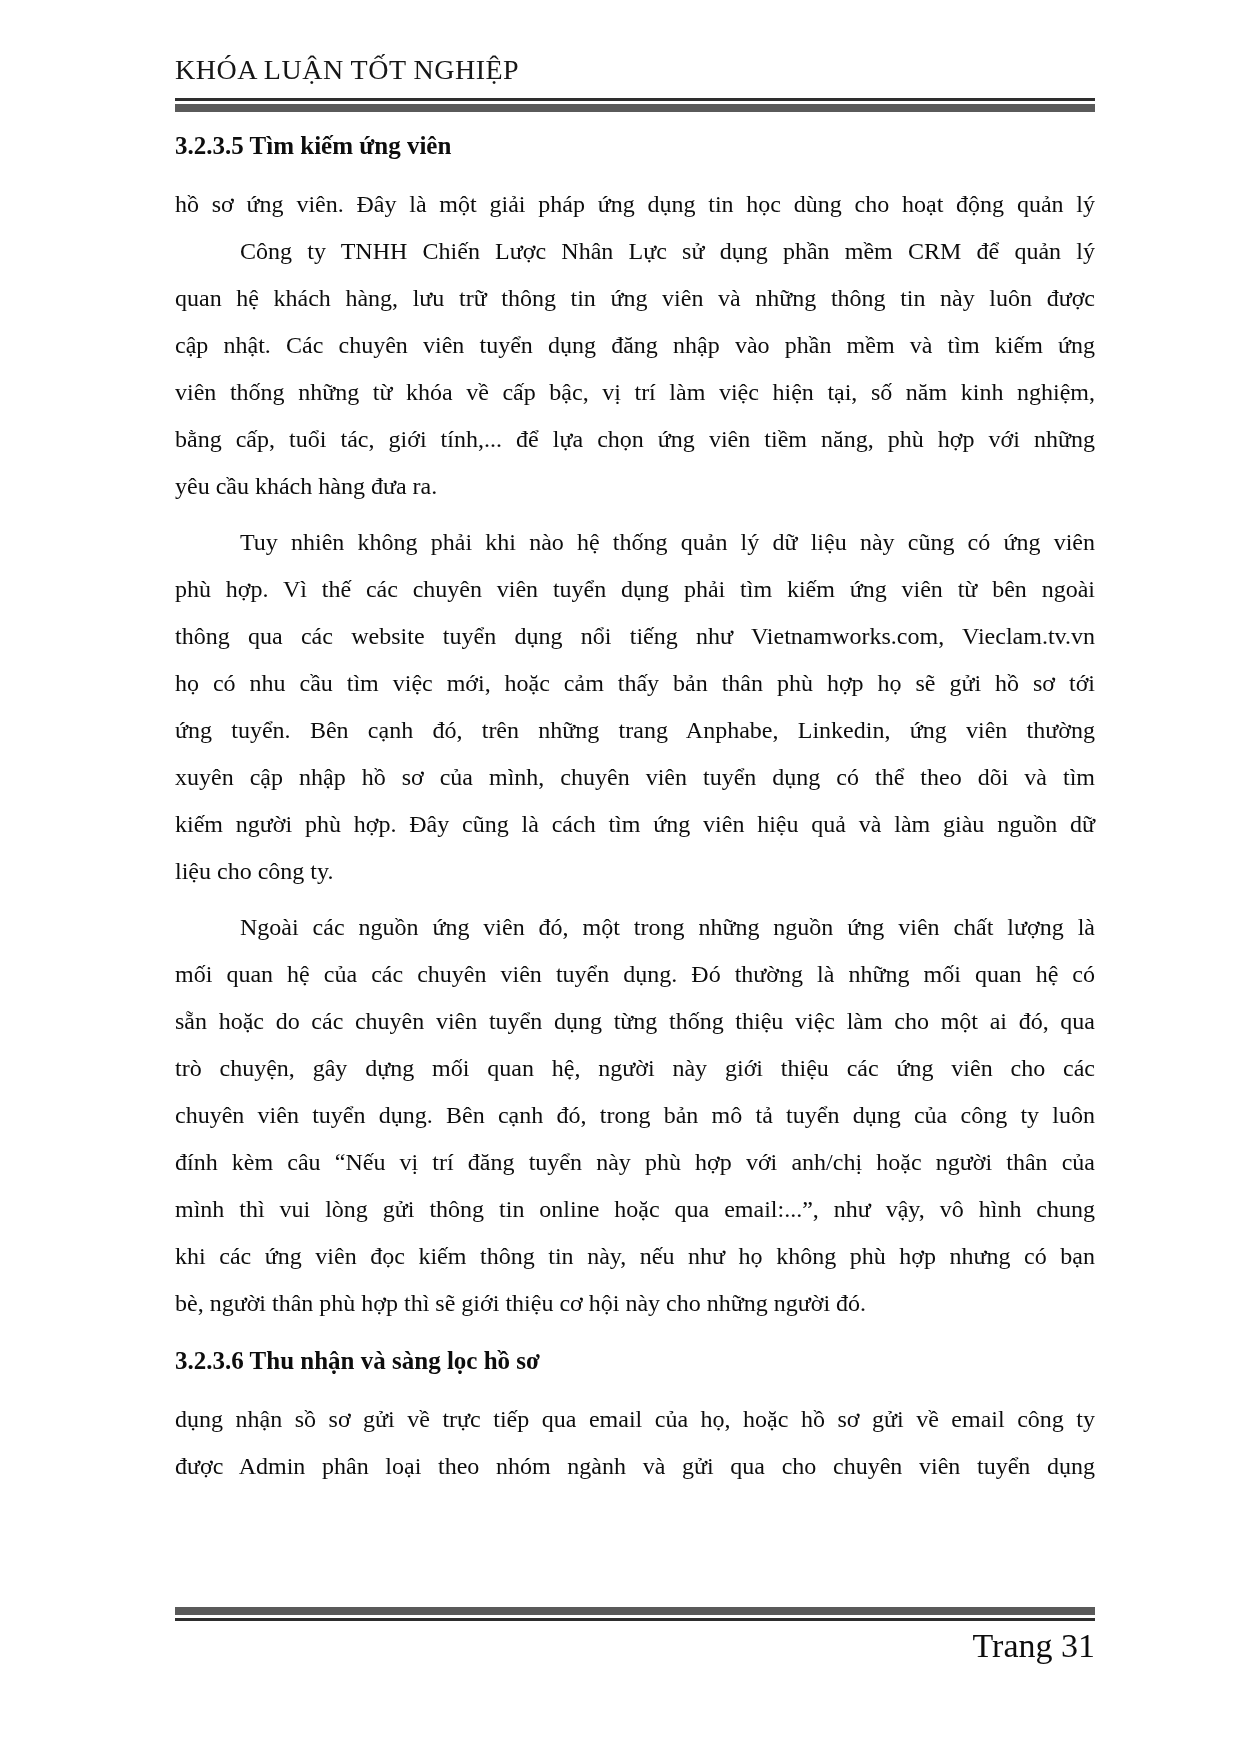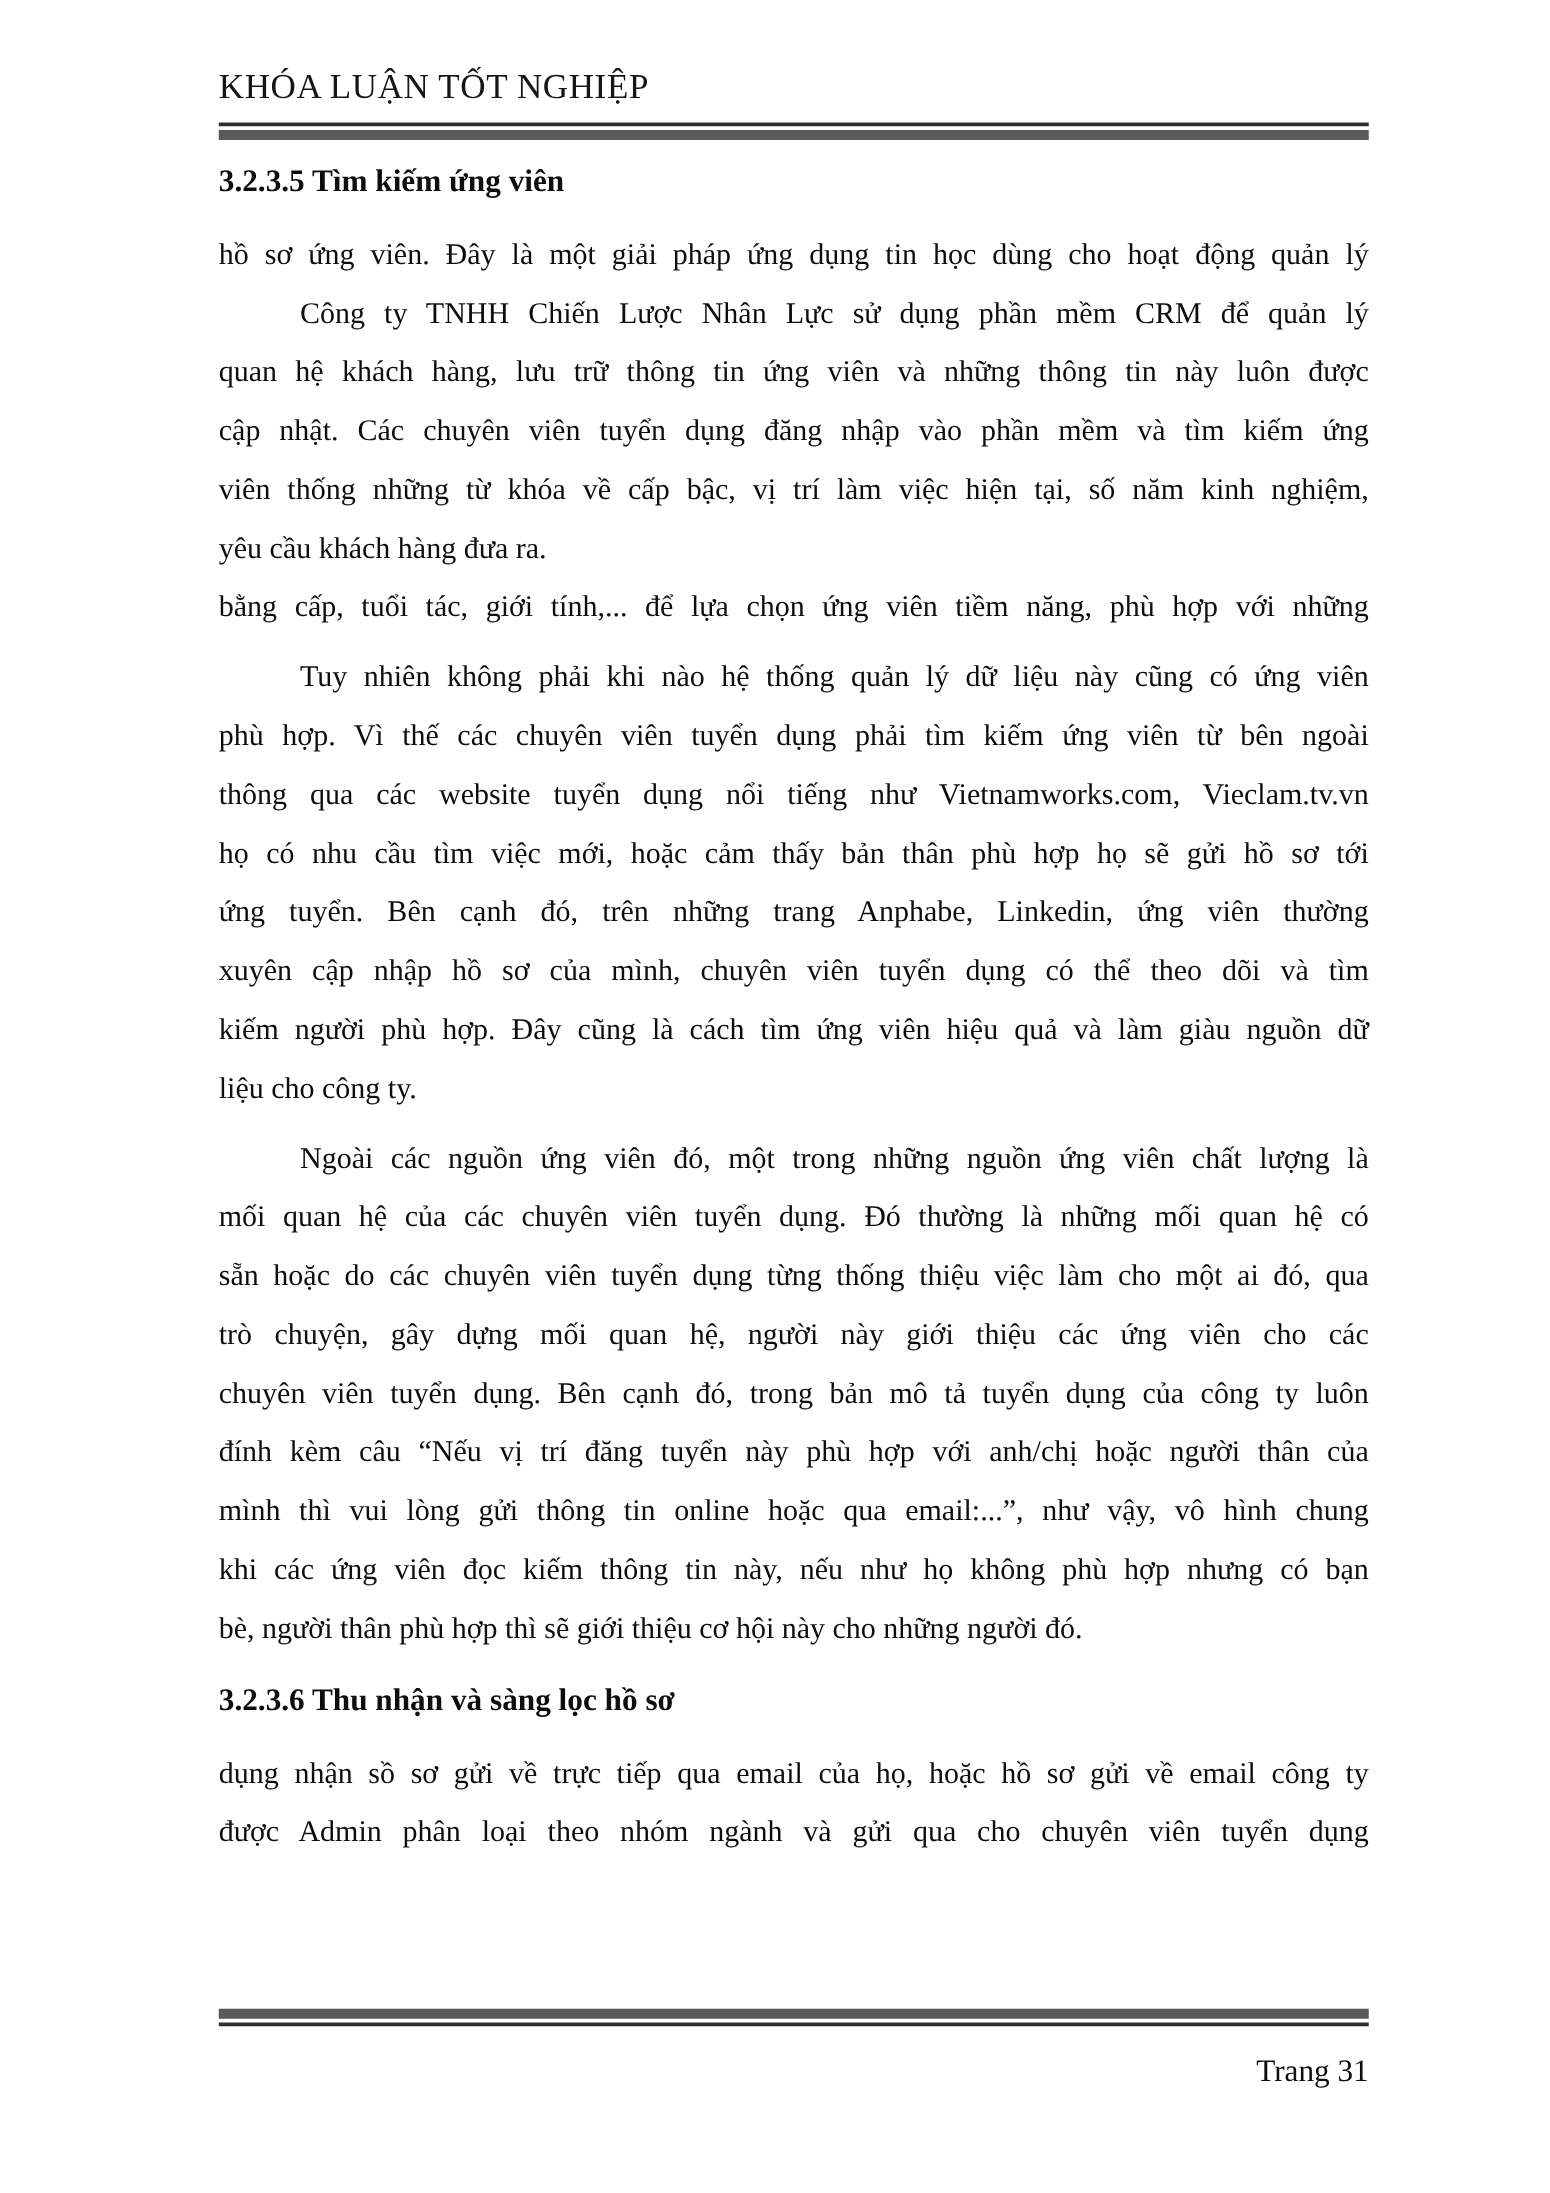--- a/index.html
+++ b/index.html
@@ -47,23 +47,23 @@
   .line.jl { text-align-last: justify; }
   .line.first { text-indent: 65px; }
   .doc-footer {
     position: absolute;
     left: 175px; width: 920px; top: 1607px;
   }
   .fr-thick { height: 8px; background: #5a5a5a; }
   .fr-thin  { height: 0; border-top: 3px solid #2e2e2e; margin-top: 3px; }
   .page-number {
     text-align: right;
-    font-size: 25px;
+    font-size: 34px;
     line-height: 34px;
-    margin-top: 20px;
+    margin-top: 8px;
     color: #0d0d0d;
   }
 </style>
 </head>
 <body>
 
 <div class="page">
   <div class="content">
 
     <div class="doc-header">
@@ -74,22 +74,22 @@
 
     <div class="doc-body">
 
     <div class="heading">3.2.3.5 Tìm kiếm ứng viên</div>
         <div class="para">
           <div class="line jl">hồ sơ ứng viên. Đây là một giải pháp ứng dụng tin học dùng cho hoạt động quản lý</div>
           <div class="line first jl">Công ty TNHH Chiến Lược Nhân Lực sử dụng phần mềm CRM để quản lý</div>
           <div class="line jl">quan hệ khách hàng, lưu trữ thông tin ứng viên và những thông tin này luôn được</div>
           <div class="line jl">cập nhật. Các chuyên viên tuyển dụng đăng nhập vào phần mềm và tìm kiếm ứng</div>
           <div class="line jl">viên thống những từ khóa về cấp bậc, vị trí làm việc hiện tại, số năm kinh nghiệm,</div>
+          <div class="line jl">bằng cấp, tuổi tác, giới tính,... để lựa chọn ứng viên tiềm năng, phù hợp với những</div>
           <div class="line">yêu cầu khách hàng đưa ra.</div>
-          <div class="line jl">bằng cấp, tuổi tác, giới tính,... để lựa chọn ứng viên tiềm năng, phù hợp với những</div>
         </div>
         <div class="para">
           <div class="line first jl">Tuy nhiên không phải khi nào hệ thống quản lý dữ liệu này cũng có ứng viên</div>
           <div class="line jl">phù hợp. Vì thế các chuyên viên tuyển dụng phải tìm kiếm ứng viên từ bên ngoài</div>
           <div class="line jl">thông qua các website tuyển dụng nổi tiếng như Vietnamworks.com, Vieclam.tv.vn</div>
           <div class="line jl">họ có nhu cầu tìm việc mới, hoặc cảm thấy bản thân phù hợp họ sẽ gửi hồ sơ tới</div>
           <div class="line jl">ứng tuyển. Bên cạnh đó, trên những trang Anphabe, Linkedin, ứng viên thường</div>
           <div class="line jl">xuyên cập nhập hồ sơ của mình, chuyên viên tuyển dụng có thể theo dõi và tìm</div>
           <div class="line jl">kiếm người phù hợp. Đây cũng là cách tìm ứng viên hiệu quả và làm giàu nguồn dữ</div>
           <div class="line">liệu cho công ty.</div>

